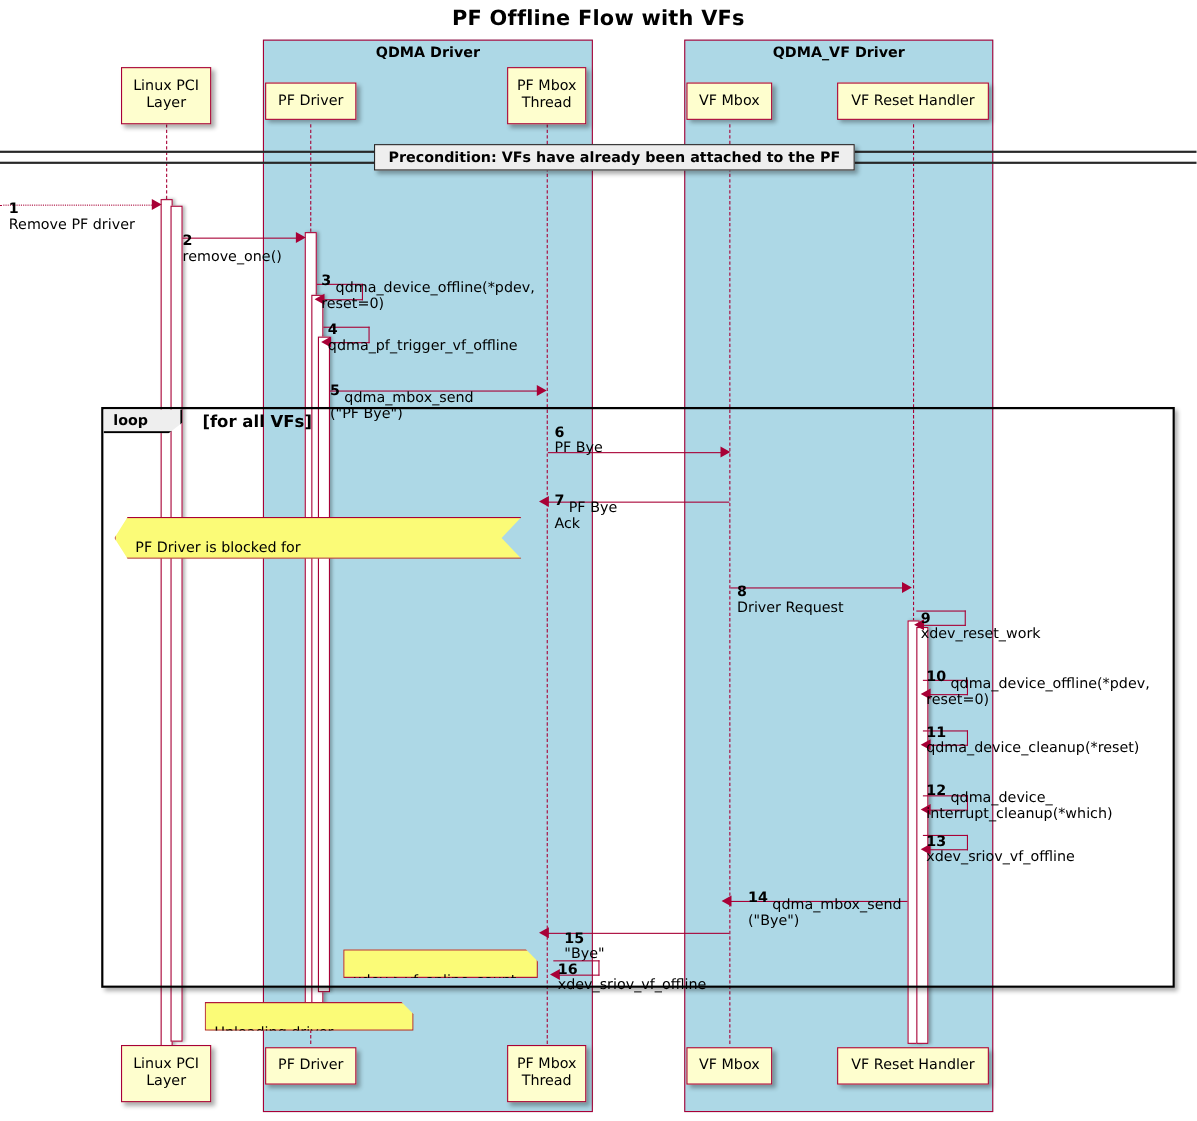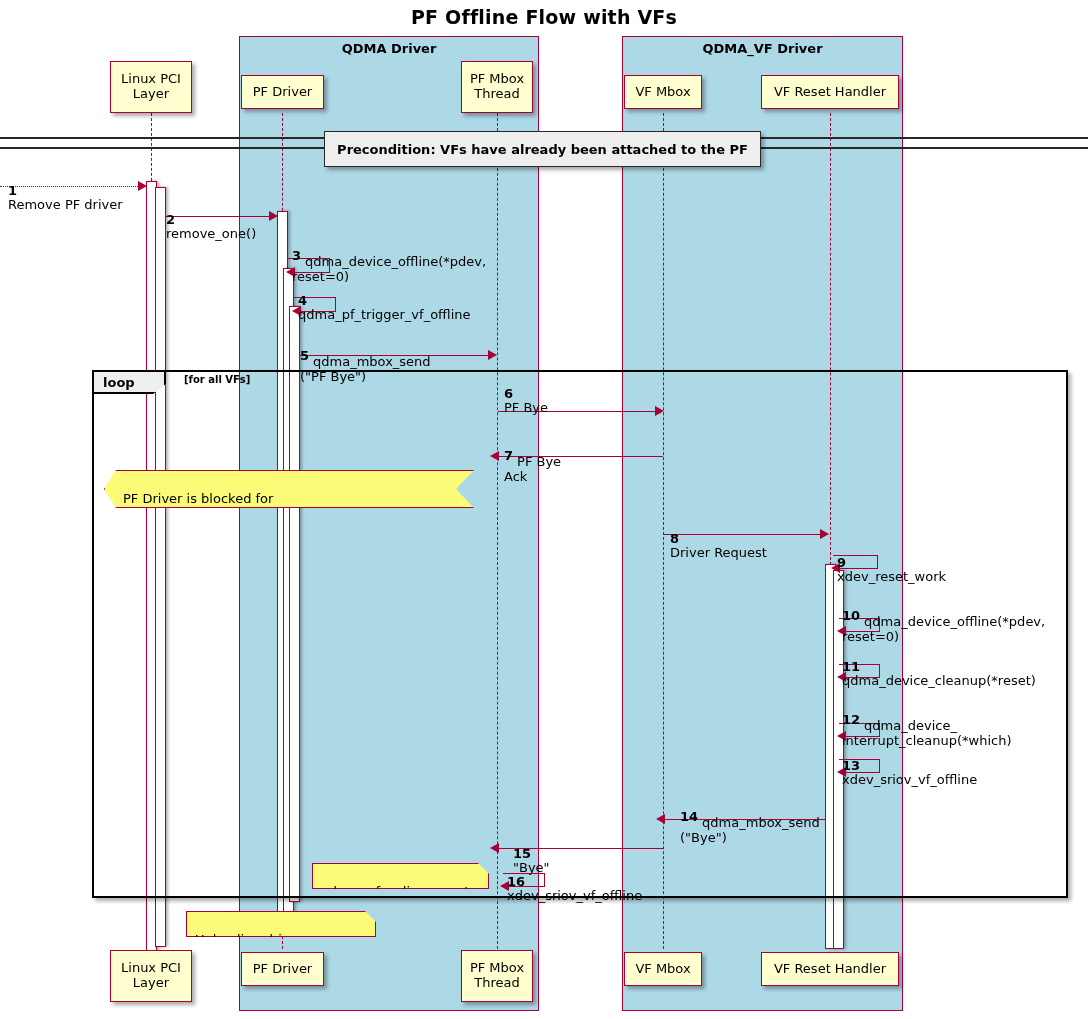--- a/index.html
+++ b/index.html
@@ -81,21 +81,21 @@
     border:2.2px solid #000;box-sizing:border-box;background:transparent;
     box-shadow:3px 3px 4px rgba(0,0,0,0.33);
   }
   .looptab{
     background:#EEEEEE;border-right:2px solid #000;border-bottom:2px solid #000;
     box-sizing:border-box;
     font-size:13px;font-weight:bold;color:#000;
     display:flex;align-items:center;padding-left:9px;
     clip-path:polygon(0 0,100% 0,100% 55%,82% 100%,0 100%);
   }
-  .loopguard{font-size:10px;font-weight:bold;color:#000;}
+  .loopguard{font-size:15px;font-weight:bold;color:#000;}
 
   
   .note{
     background:#FBFB77;border:1.3px solid #A80036;box-sizing:border-box;
     font-size:13px;color:#000;line-height:1.25;white-space:pre-line;
     padding:4px 8px 4px 8px;
     box-shadow:3px 3px 4px rgba(0,0,0,0.33);
   }
   .note.corner{
     
@@ -140,21 +140,21 @@
   </div>
   <div class="abs actor" style="left:624px;top:75px;width:78px;height:34px;">
     <span>VF Mbox</span>
   </div>
   <div class="abs actor" style="left:761px;top:75px;width:138px;height:34px;">
     <span>VF Reset Handler</span>
   </div>
 
   <div class="abs divline" style="left:0px;top:137px;width:1088px;"></div>
   <div class="abs divline" style="left:0px;top:147px;width:1088px;"></div>
-  <div class="abs divbox" style="left:324px;top:131px;width:437px;height:36px;">
+  <div class="abs divbox" style="left:340px;top:131px;width:437px;height:24px;">
     <span>Precondition: VFs have already been attached to the PF</span>
   </div>
 
   <div class="abs activation" style="left:146px;top:181px;width:11px;height:770px;"></div>
   <div class="abs activation" style="left:155px;top:187px;width:11px;height:760px;"></div>
 
   <div class="abs activation" style="left:277px;top:211px;width:11px;height:713px;"></div>
 
   <div class="abs activation" style="left:283px;top:268px;width:11px;height:646px;"></div>
 

